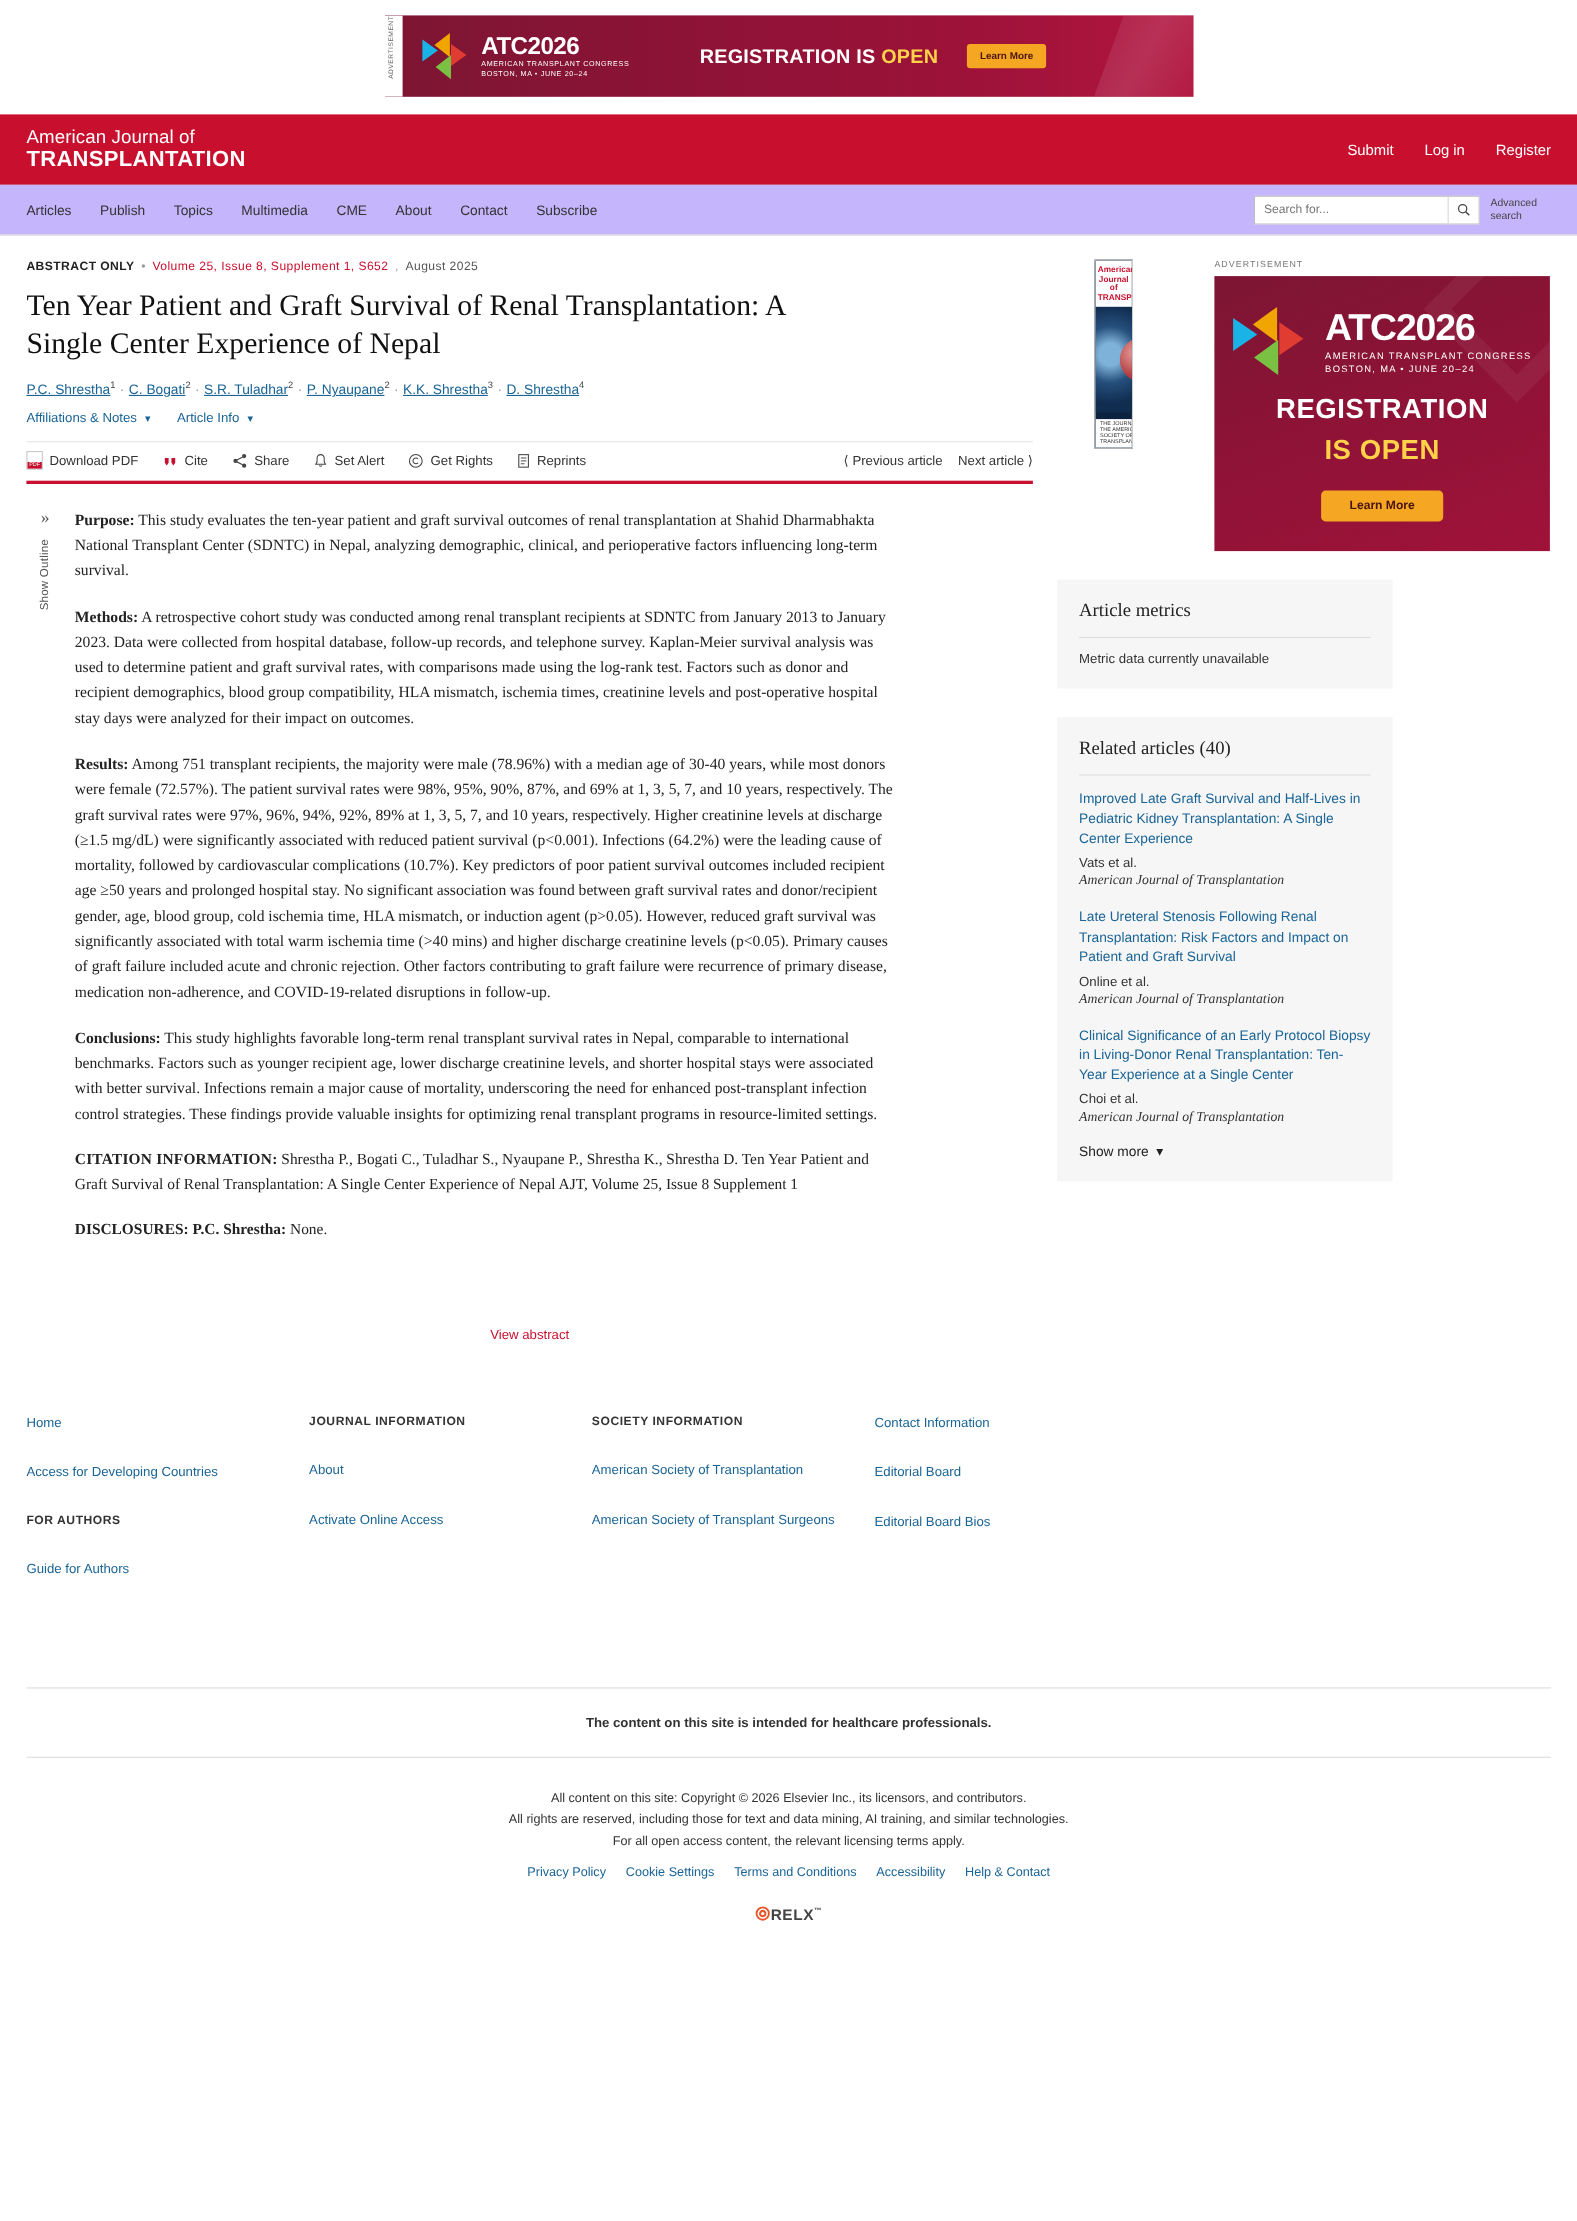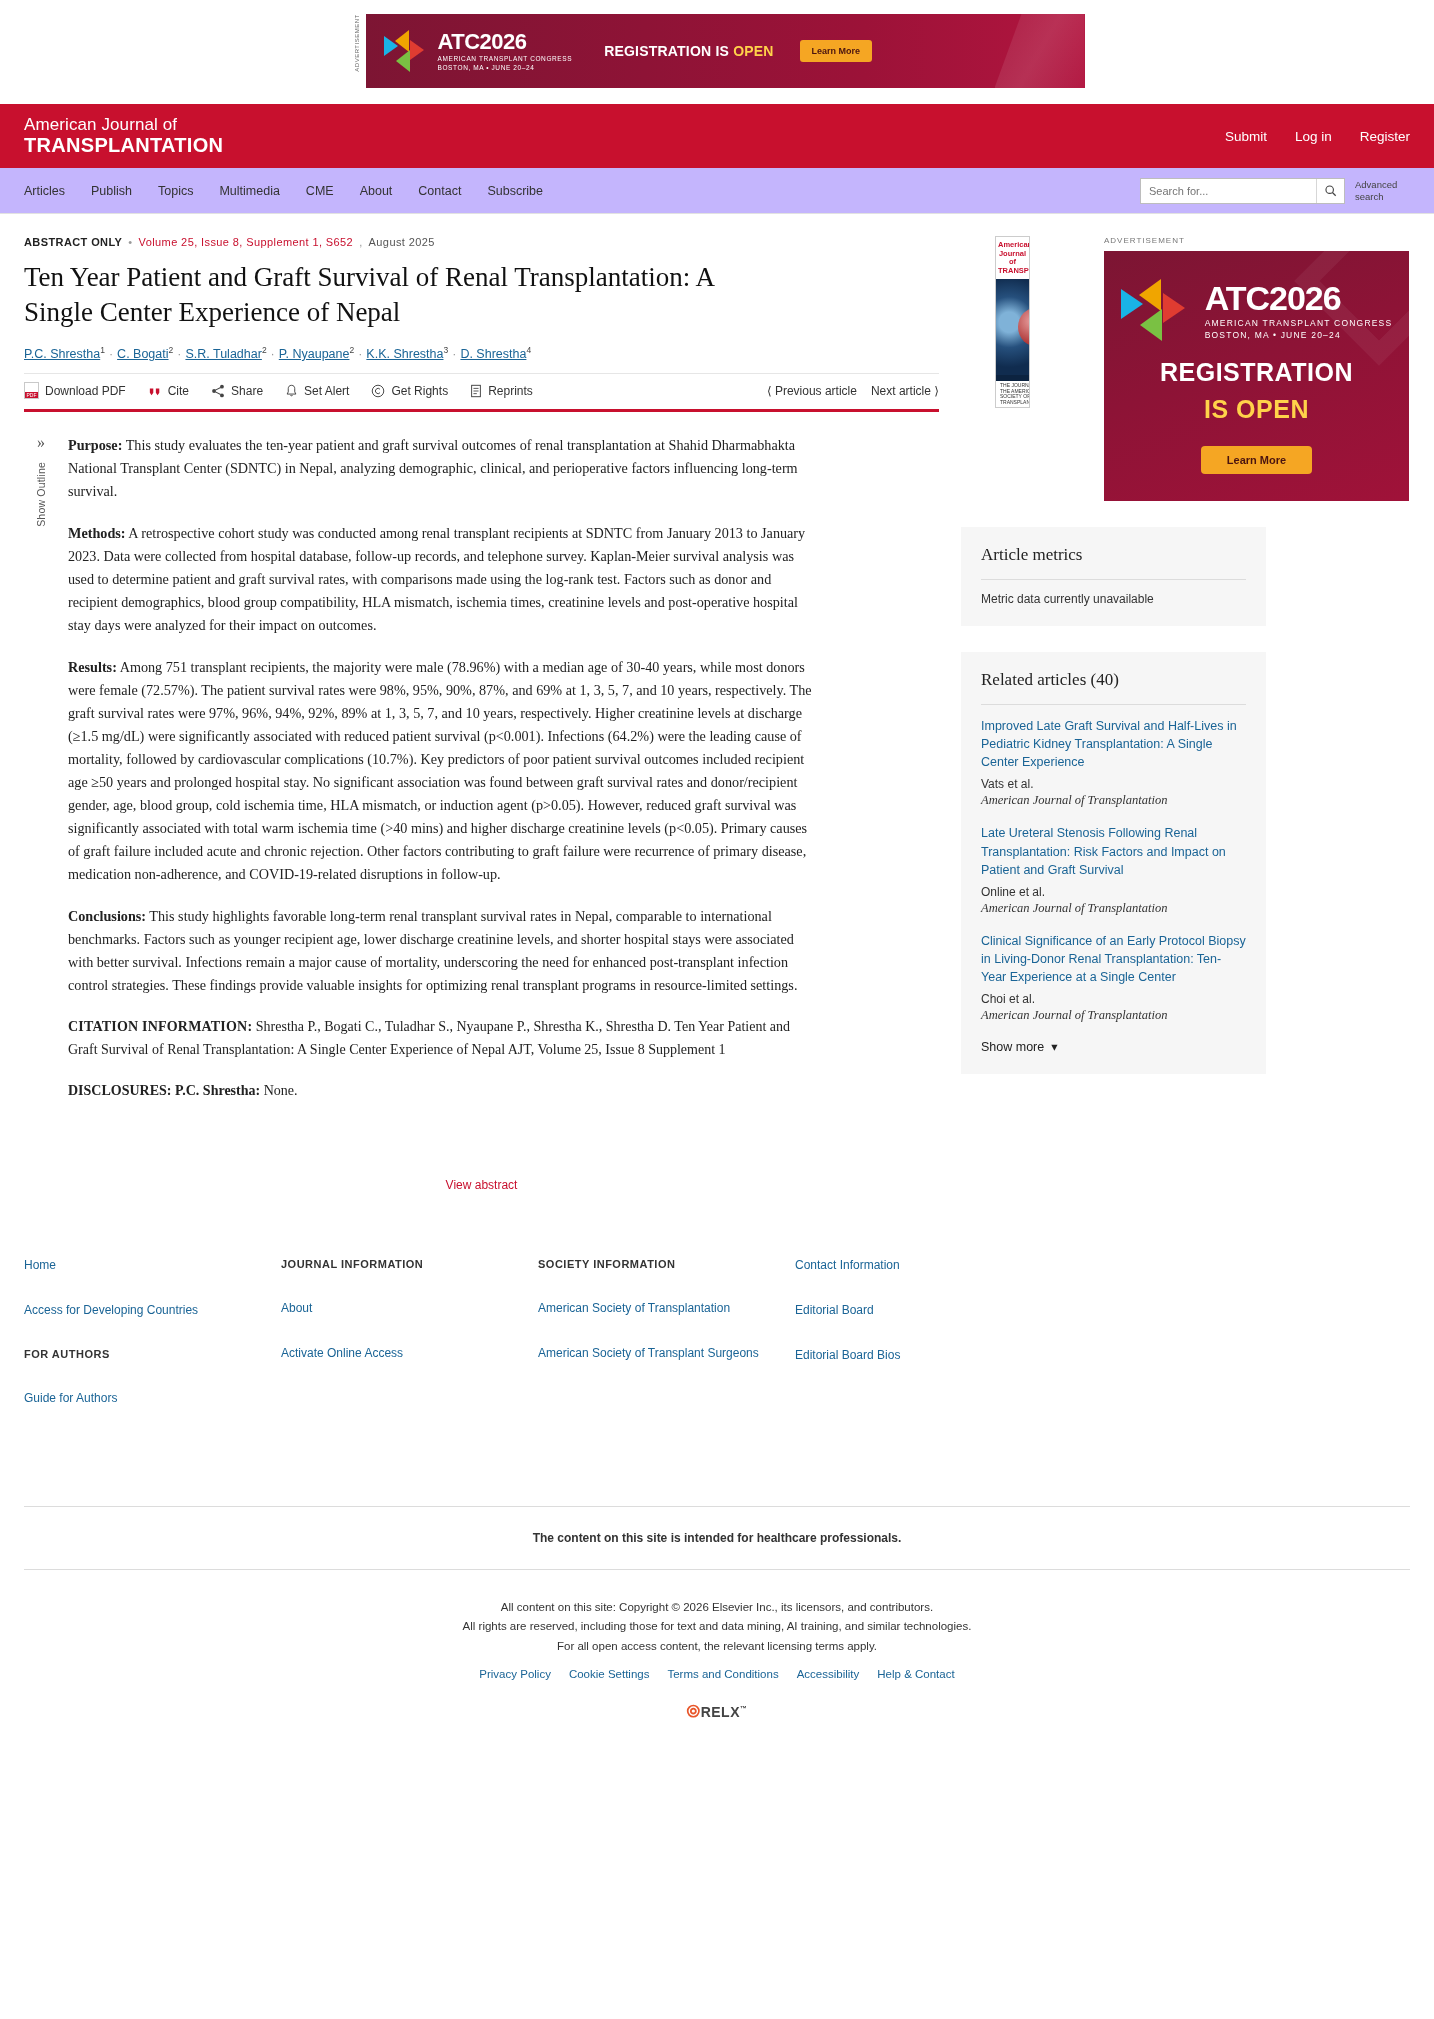--- a/index.html
+++ b/index.html
@@ -32,22 +32,22 @@
   .atc-mark i { position:absolute; display:block; }
   .atc-mark i:nth-child(1){ left:0; top:6px; width:0;height:0;border-left:14px solid #19b3e6;border-top:10px solid transparent;border-bottom:10px solid transparent;}
   .atc-mark i:nth-child(2){ left:11px; top:0; width:0;height:0;border-right:14px solid #f0a500;border-top:11px solid transparent;border-bottom:11px solid transparent;}
   .atc-mark i:nth-child(3){ left:12px; top:20px; width:0;height:0;border-right:14px solid #7ac143;border-top:11px solid transparent;border-bottom:11px solid transparent;}
   .atc-mark i:nth-child(4){ left:26px; top:10px; width:0;height:0;border-left:14px solid #e03c31;border-top:10px solid transparent;border-bottom:10px solid transparent;}
   .atc-text { font-family:"Liberation Sans", sans-serif; color:#fff; line-height:1; }
   .atc-text .t1 { font-size:22px; font-weight:700; letter-spacing:-0.5px; }
   .atc-text .t2 { font-size:6.5px; letter-spacing:.6px; margin-top:3px; }
   .atc-text .t3 { font-size:6.5px; letter-spacing:.6px; margin-top:2px; }
   .topad .headline {
-    font-family:"Liberation Sans", sans-serif; color:#fff; font-size:14px; font-weight:700;
-    margin-left:32px; letter-spacing:.2px;
+    font-family:"Liberation Sans", sans-serif; color:#fff; font-size:18px; font-weight:700;
+    margin-left:64px; letter-spacing:.2px;
   }
   .topad .headline .open { color:#ffd24a; }
   .topad .cta {
     margin-left:26px; background:#f5a623; color:#4a1410; font-family:"Liberation Sans", sans-serif;
     font-size:9px; font-weight:700; padding:6px 12px; border-radius:3px; white-space:nowrap;
   }
   .topad .swoosh { position:absolute; right:0; top:0; bottom:0; width:90px;
     background:linear-gradient(120deg, rgba(255,255,255,.05) 0%, rgba(255,255,255,.12) 50%, rgba(255,255,255,.02) 100%);
     clip-path:polygon(30% 0,100% 0,100% 100%,0 100%);
   }
@@ -254,20 +254,30 @@
       <div class="kicker">
         <span class="abs">ABSTRACT ONLY</span><span class="sep">•</span><span class="vol">Volume 25, Issue 8, Supplement 1, S652</span><span class="sep">,</span><span class="date">August 2025</span>
       </div>
 
       <h1 class="title">Ten Year Patient and Graft Survival of Renal Transplantation: A Single Center Experience of Nepal</h1>
 
       <div class="authors">
         <a href="#">P.C. Shrestha</a><sup>1</sup><span class="dot">·</span><a href="#">C. Bogati</a><sup>2</sup><span class="dot">·</span><a href="#">S.R. Tuladhar</a><sup>2</sup><span class="dot">·</span><a href="#">P. Nyaupane</a><sup>2</sup><span class="dot">·</span><a href="#">K.K. Shrestha</a><sup>3</sup><span class="dot">·</span><a href="#">D. Shrestha</a><sup>4</sup>
       </div>
 
+      <div class="disclosure-row">
+        <div>
+          <span>Affiliations &amp; Notes</span>
+          <span class="caret">▾</span>
+        </div>
+        <div>
+          <span>Article Info</span>
+          <span class="caret">▾</span>
+        </div>
+      </div>
 
       <div class="toolbar">
         <div class="tool">
           <span class="pdfico"></span>
           <span>Download PDF</span>
         </div>
         <div class="tool">
           <svg width="14" height="12" viewBox="0 0 16 14">
             <path d="M2 9 L2 4 L6 4 L6 9 L4 12 Z M9 9 L9 4 L13 4 L13 9 L11 12 Z" fill="#c8102e"></path>
           </svg>

